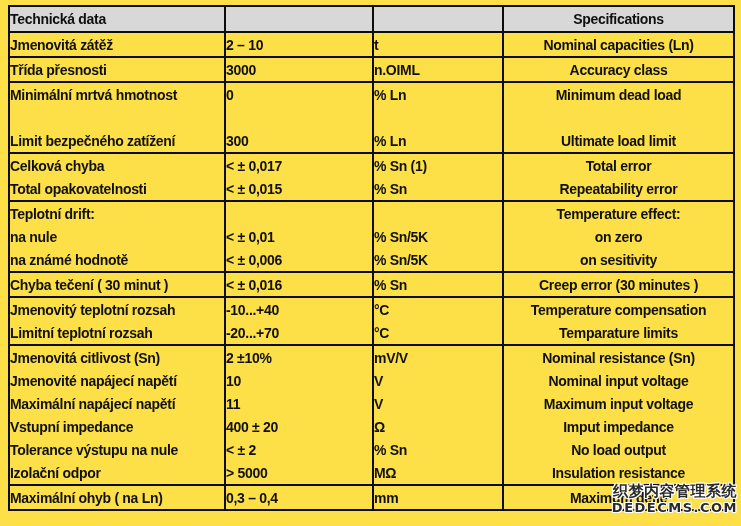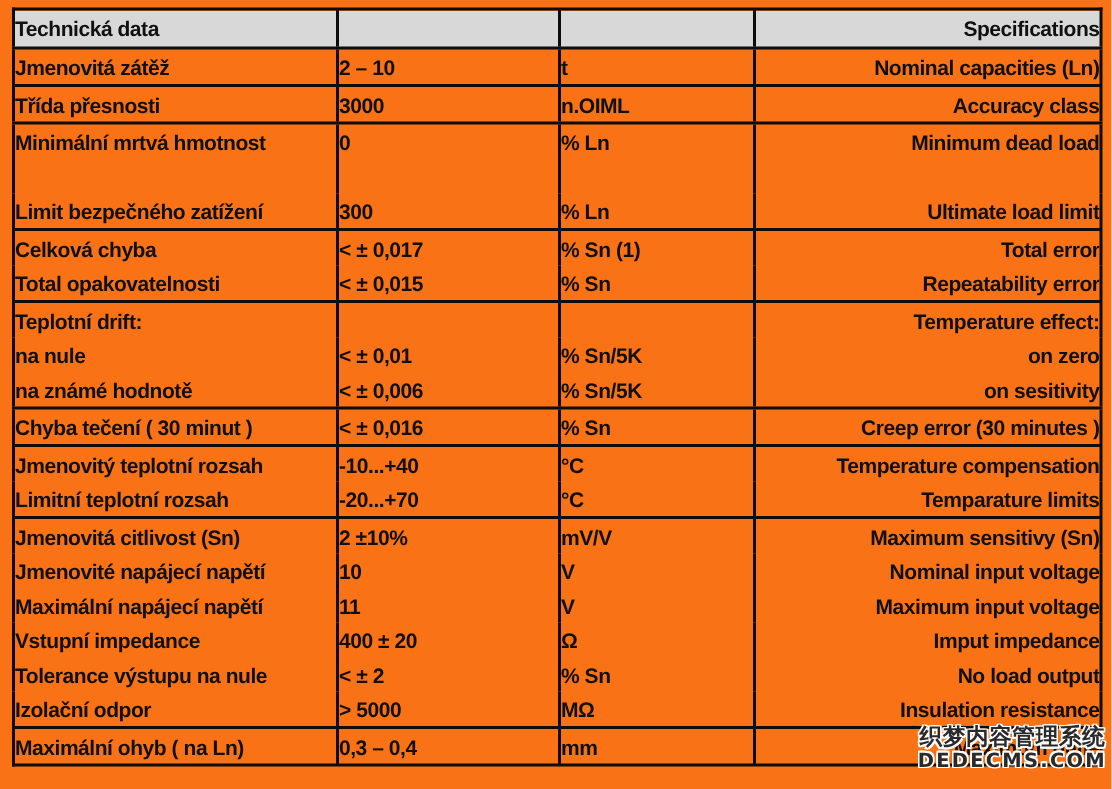--- a/index.html
+++ b/index.html
@@ -4,21 +4,21 @@
 <style>
   html, body {
     margin: 0;
     padding: 0;
     background: #ffffff;
   }
   .page {
     position: relative;
     width: 741px;
     height: 526px;
-    background: #f97316;
+    background: #fde047;
     overflow: hidden;
     font-family: "Liberation Sans", sans-serif;
   }
   table.spec {
     position: absolute;
     left: 8px;
     top: 5px;
     width: 725px;
     border-collapse: collapse;
     table-layout: fixed;
@@ -39,21 +39,21 @@
     background: #d8d8d8;
     height: 24px;
   }
   tr.group-end td {
     border-bottom: 2px solid #0d0d0d;
   }
   td + td {
     border-left: 2px solid #0d0d0d;
   }
   td.cz { text-align: left; padding-left: 6px; }
-  td.en { text-align: right; padding-left: 7px; }
+  td.en { text-align: center; padding-left: 7px; }
   td.val { text-align: left; }
 
   .watermark {
     position: absolute;
     right: 3px;
     top: 484px;
     z-index: 5;
     text-align: center;
     line-height: 1.05;
     color: #2a2a2a;
@@ -171,21 +171,21 @@
         <tr class="group-end">
           <td class="cz">Limitní teplotní rozsah</td>
           <td class="val">-20...+70</td>
           <td class="val">°C</td>
           <td class="en">Temparature limits</td>
         </tr>
         <tr>
           <td class="cz">Jmenovitá citlivost (Sn)</td>
           <td class="val">2 ±10%</td>
           <td class="val">mV/V</td>
-          <td class="en">Maximum sensitivy (Sn)</td>
+          <td class="en">Nominal resistance (Sn)</td>
         </tr>
         <tr>
           <td class="cz">Jmenovité napájecí napětí</td>
           <td class="val">10</td>
           <td class="val">V</td>
           <td class="en">Nominal input voltage</td>
         </tr>
         <tr>
           <td class="cz">Maximální napájecí napětí</td>
           <td class="val">11</td>

